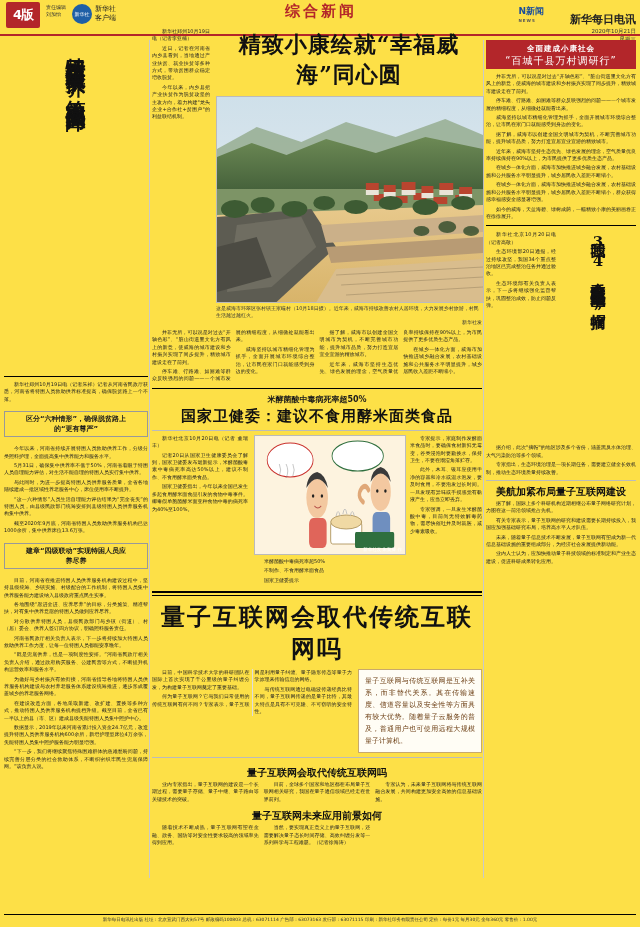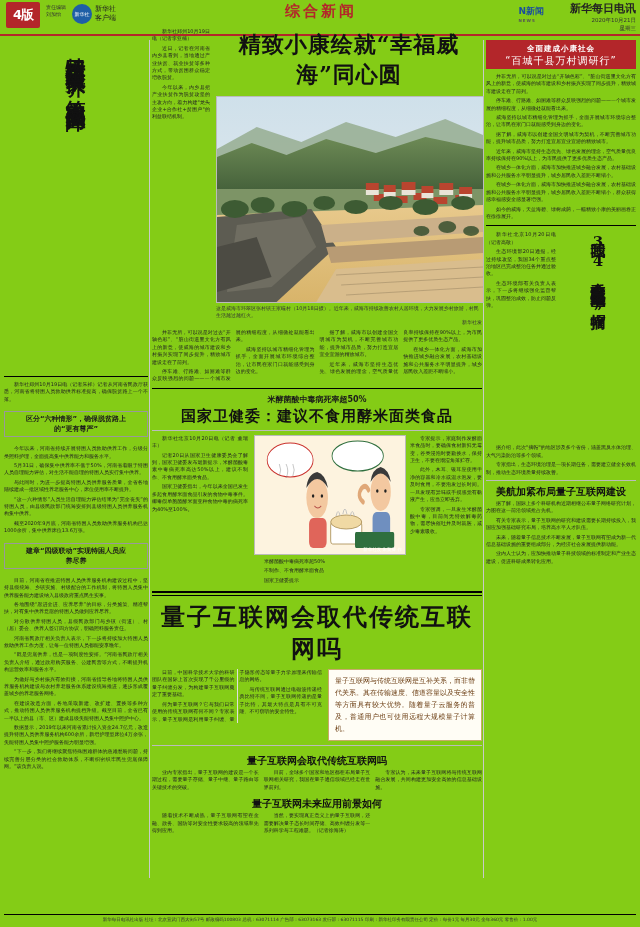--- a/index.html
+++ b/index.html
@@ -3,36 +3,36 @@
 <meta charset="utf-8">
 <style>
   html,body{margin:0;padding:0;}
   body{
     width:640px;height:927px;
     background:#ffffff;
     font-family:"DejaVu Sans","Liberation Sans",sans-serif;
     color:#1a1a1a;
     overflow:hidden;
   }
-  .page{position:relative;width:640px;height:927px;background:#84cc16;}
+  .page{position:relative;width:640px;height:927px;background:#fde047;}
 
   
   .masthead{position:absolute;left:0;top:0;width:640px;height:34px;border-bottom:2px solid #b3262a;}
   .mh-left{position:absolute;left:6px;top:2px;width:60px;height:30px;}
   .page-badge{width:34px;height:26px;background:#b3262a;color:#fff;font-size:13px;font-weight:bold;
      display:flex;align-items:center;justify-content:center;border-radius:2px;letter-spacing:-1px;}
   .mh-editor{position:absolute;left:40px;top:2px;font-size:5px;line-height:7px;color:#333;width:22px;}
   .mh-agency{position:absolute;left:72px;top:4px;display:flex;align-items:center;gap:3px;}
   .xh-logo{width:20px;height:20px;border-radius:50%;background:#1f5fa6;color:#fff;font-size:5px;
      display:flex;align-items:center;justify-content:center;text-align:center;line-height:6px;}
   .xh-text{font-size:7px;line-height:9px;color:#222;}
   .mh-title{position:absolute;left:1px;top:2px;width:640px;text-align:center;
      font-family:"DejaVu Serif","Liberation Serif",serif;font-size:15px;font-weight:bold;color:#b3262a;letter-spacing:3px;}
   .mh-right{position:absolute;right:4px;top:1px;text-align:right;}
-  .mh-paper{font-size:11px;font-weight:bold;color:#222;font-family:"DejaVu Serif",serif;}
+  .mh-paper{font-size:11px;font-weight:bold;color:#222;font-family:"DejaVu Serif",serif;margin-top:11px;}
   .mh-date{font-size:5.5px;color:#333;margin-top:1px;line-height:7px;}
   .nnews{position:absolute;right:96px;top:5px;font-size:9px;color:#1b4f9c;font-weight:bold;}
   .nnews small{font-size:4px;display:block;color:#555;letter-spacing:1px;}
 
   
   .col-left{position:absolute;left:4px;top:40px;width:144px;height:880px;}
   .col-mid{position:absolute;left:152px;top:28px;width:330px;height:880px;}
   .col-right{position:absolute;left:486px;top:40px;width:150px;height:880px;}
 
   .vline{position:absolute;top:40px;width:1px;height:838px;background:#c9c9c9;}
@@ -328,21 +328,21 @@
     <div class="mid-h3">量子互联网会取代传统互联网吗</div>
 
     <div style="display:flex;gap:6px;margin-top:3px;">
       <div style="flex:1;">
         <div class="tiny col2">
           <p>日前，中国科学技术大学的科研团队在国际上首次实现了千公里级的量子纠缠分发，为构建量子互联网奠定了重要基础。</p>
           <p>何为量子互联网？它与我们日常使用的传统互联网有何不同？专家表示，量子互联网是利用量子纠缠、量子隐形传态等量子力学原理来传输信息的网络。</p>
           <p>与传统互联网通过电磁波传递经典比特不同，量子互联网传递的是量子比特，其最大特点是具有不可克隆、不可窃听的安全特性。</p>
         </div>
       </div>
-      <div style="width:154px;">
+      <div style="width:124px;">
         <div class="quotebox">量子互联网与传统互联网是互补关系，而非替代关系。其在传输速度、信道容量以及安全性等方面具有较大优势。随着量子云服务的普及，普通用户也可使用远程大规模量子计算机。</div>
       </div>
     </div>
 
     <div class="rule-thin"></div>
 
     <div style="display:flex;gap:6px;">
       <div style="flex:1;">
         <div class="subhead">量子互联网会取代传统互联网吗</div>
         <div class="tiny col3">

